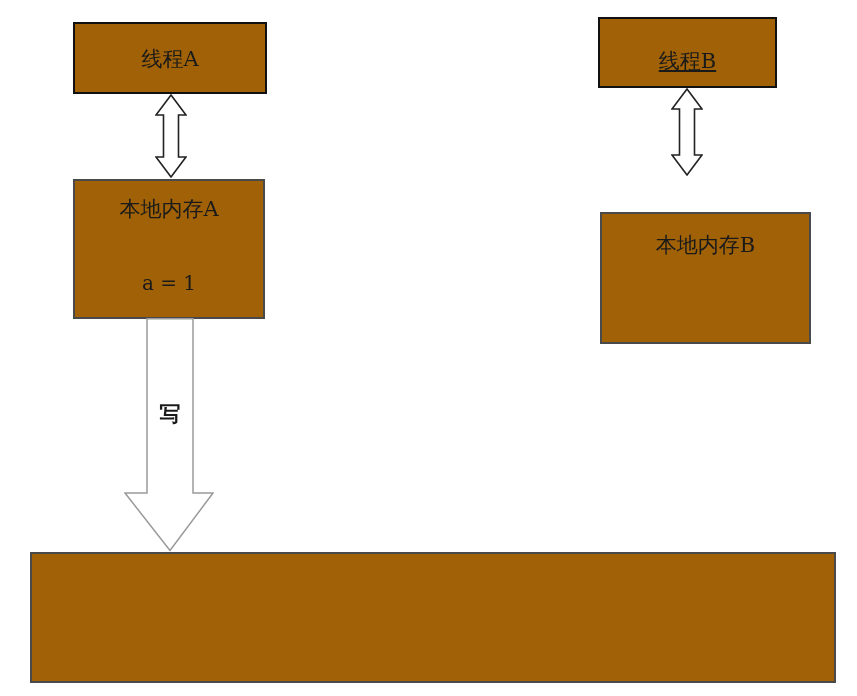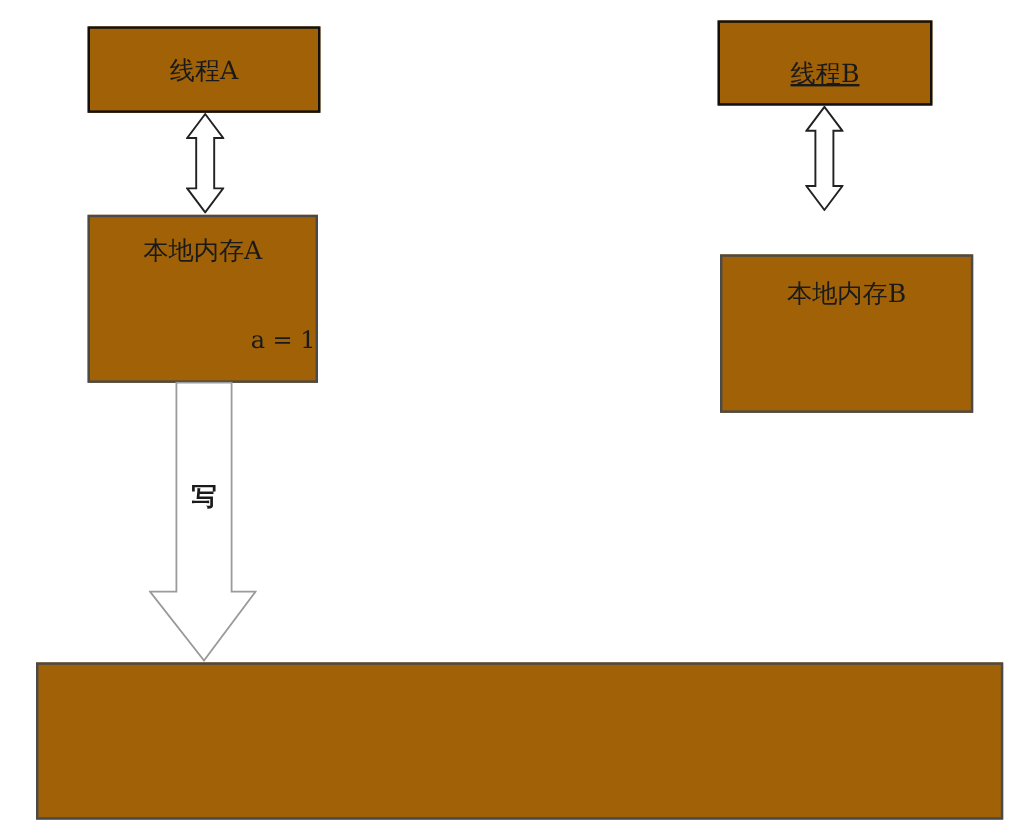--- a/index.html
+++ b/index.html
@@ -30,21 +30,21 @@
     position:absolute;
     left:0;right:0;
     text-align:center;
     font-size:21px;
     line-height:24px;
     white-space:nowrap;
   }
   .box-value{
     position:absolute;
     left:0;right:0;
-    text-align:right;
+    text-align:center;
     font-size:20px;
     line-height:22px;
     white-space:nowrap;
   }
   .arrow-svg{position:absolute;display:block;}
   .double-arrow{fill:#ffffff;stroke:var(--double-arrow-stroke);stroke-width:1.6;stroke-linejoin:miter;}
   .big-arrow{fill:#ffffff;stroke:var(--big-arrow-stroke);stroke-width:1.5;stroke-linejoin:miter;}
   .write-label{
     position:absolute;
     left:147px;top:401px;width:46px;

